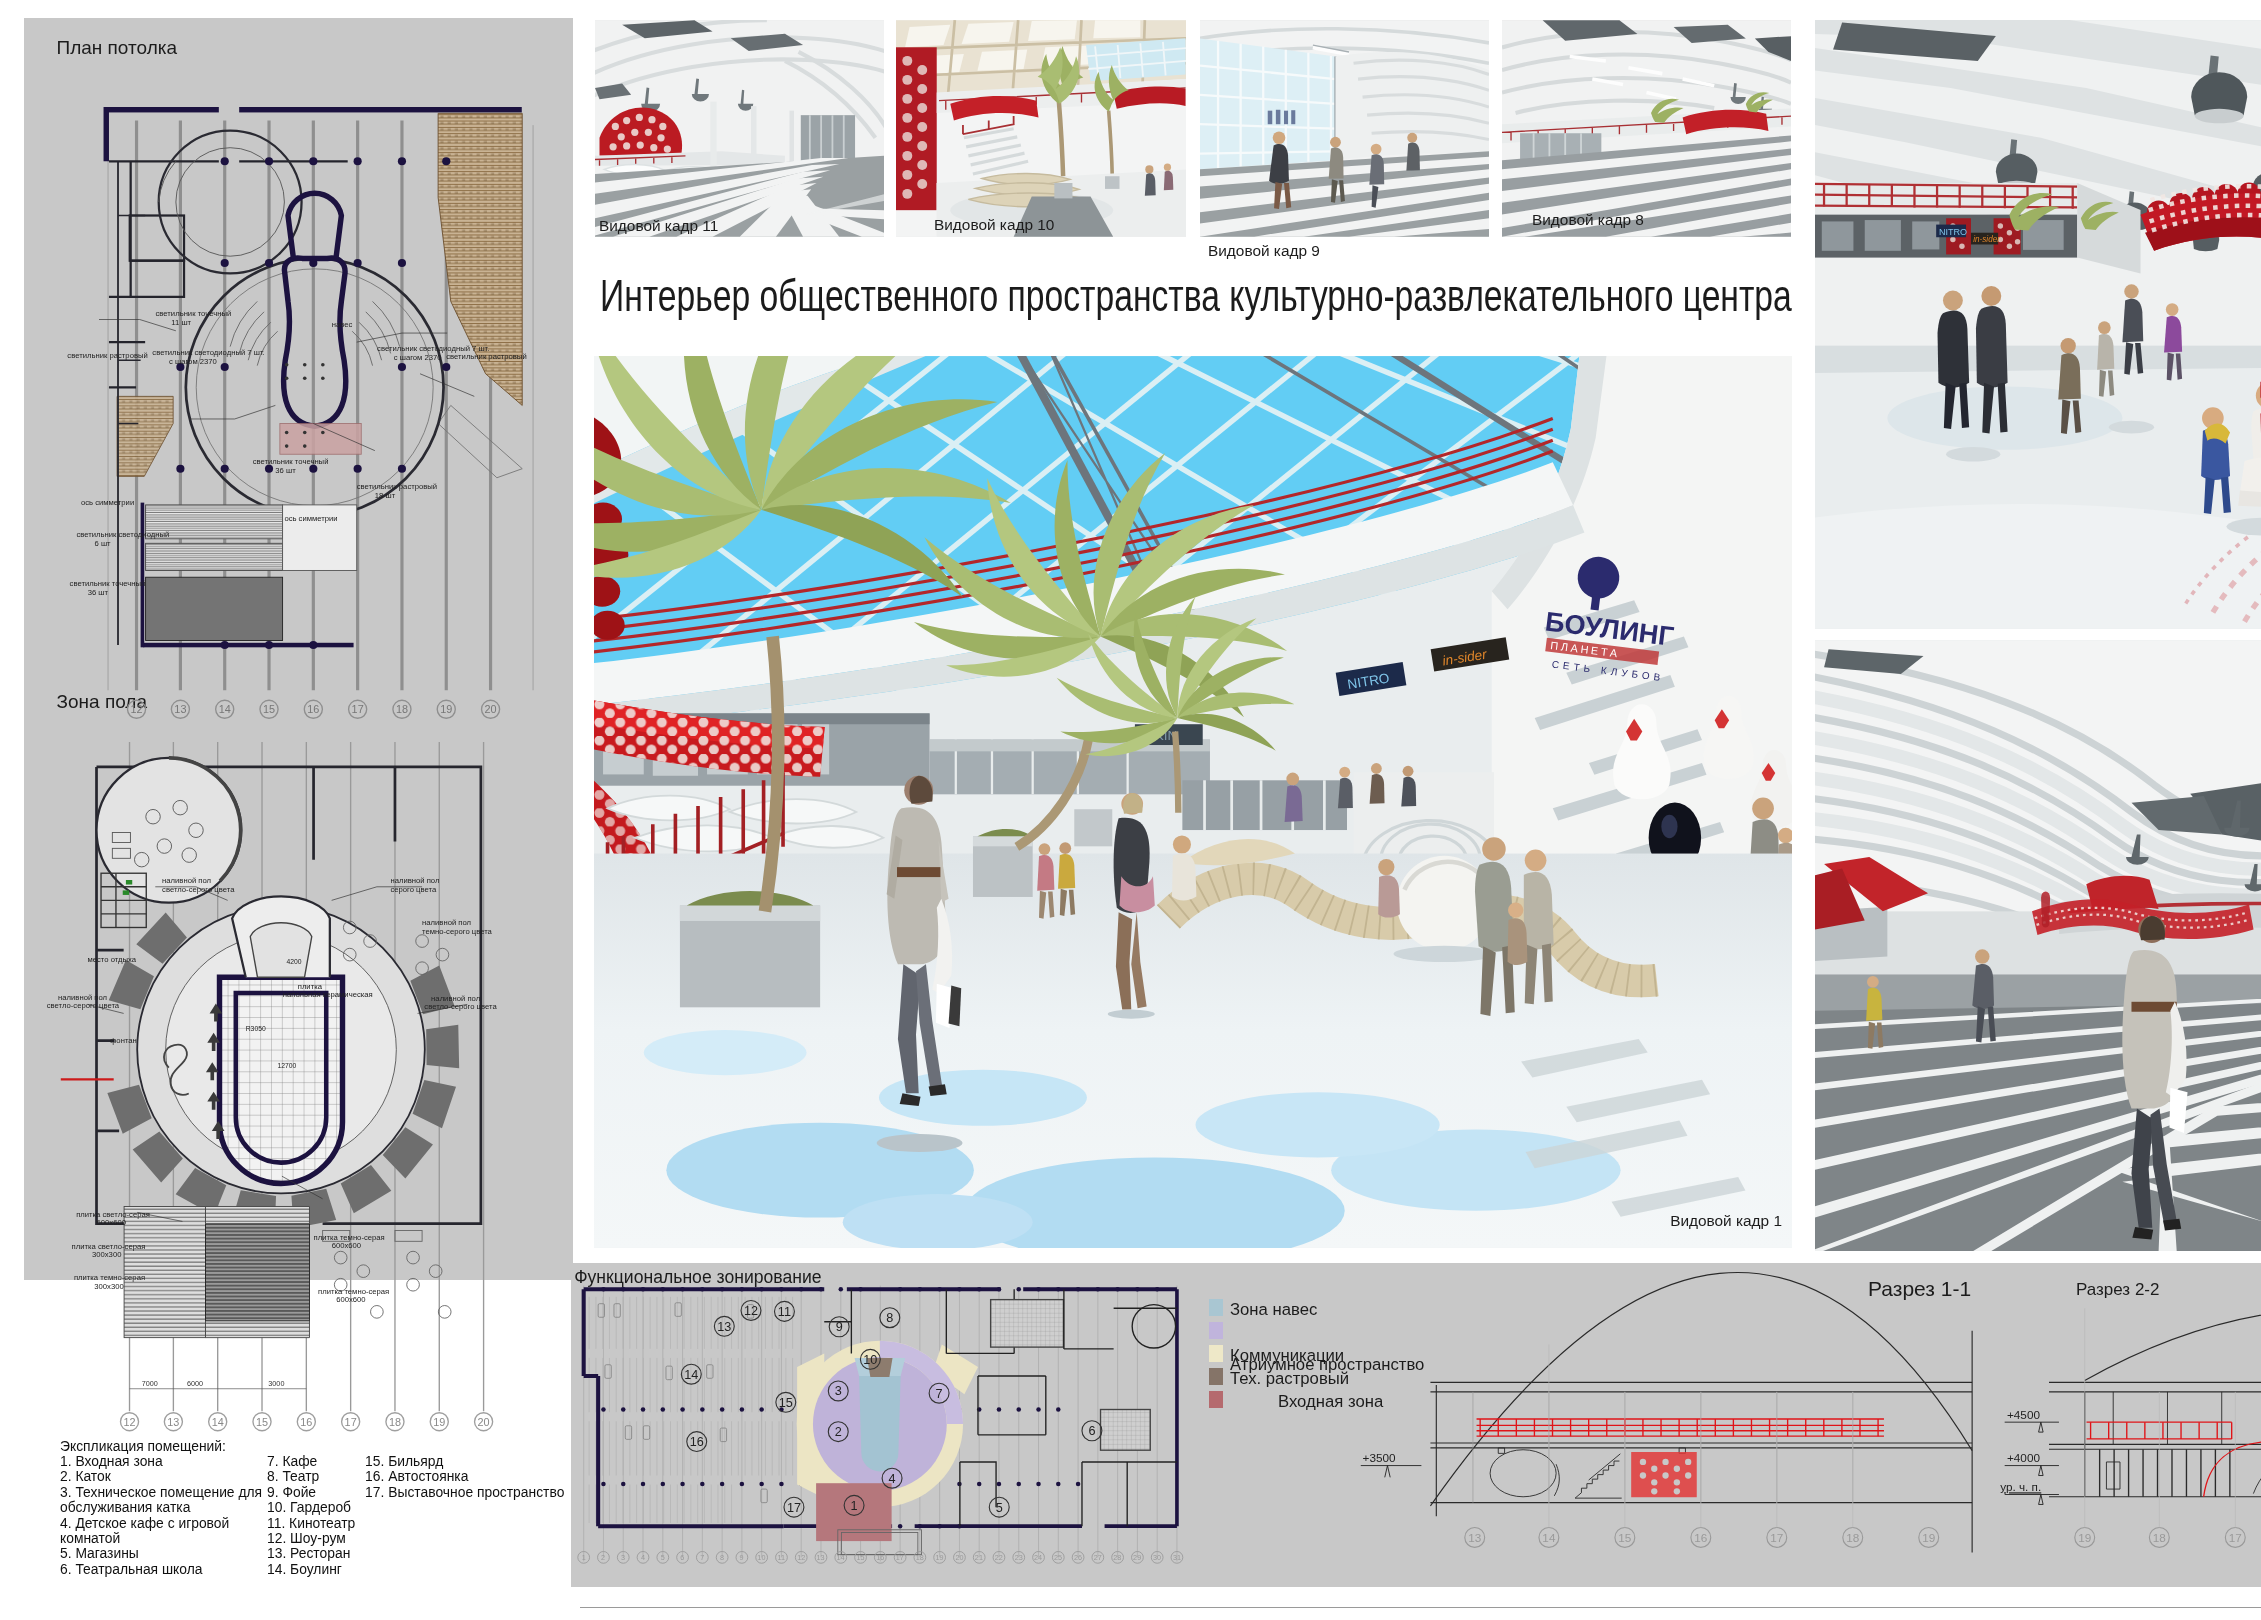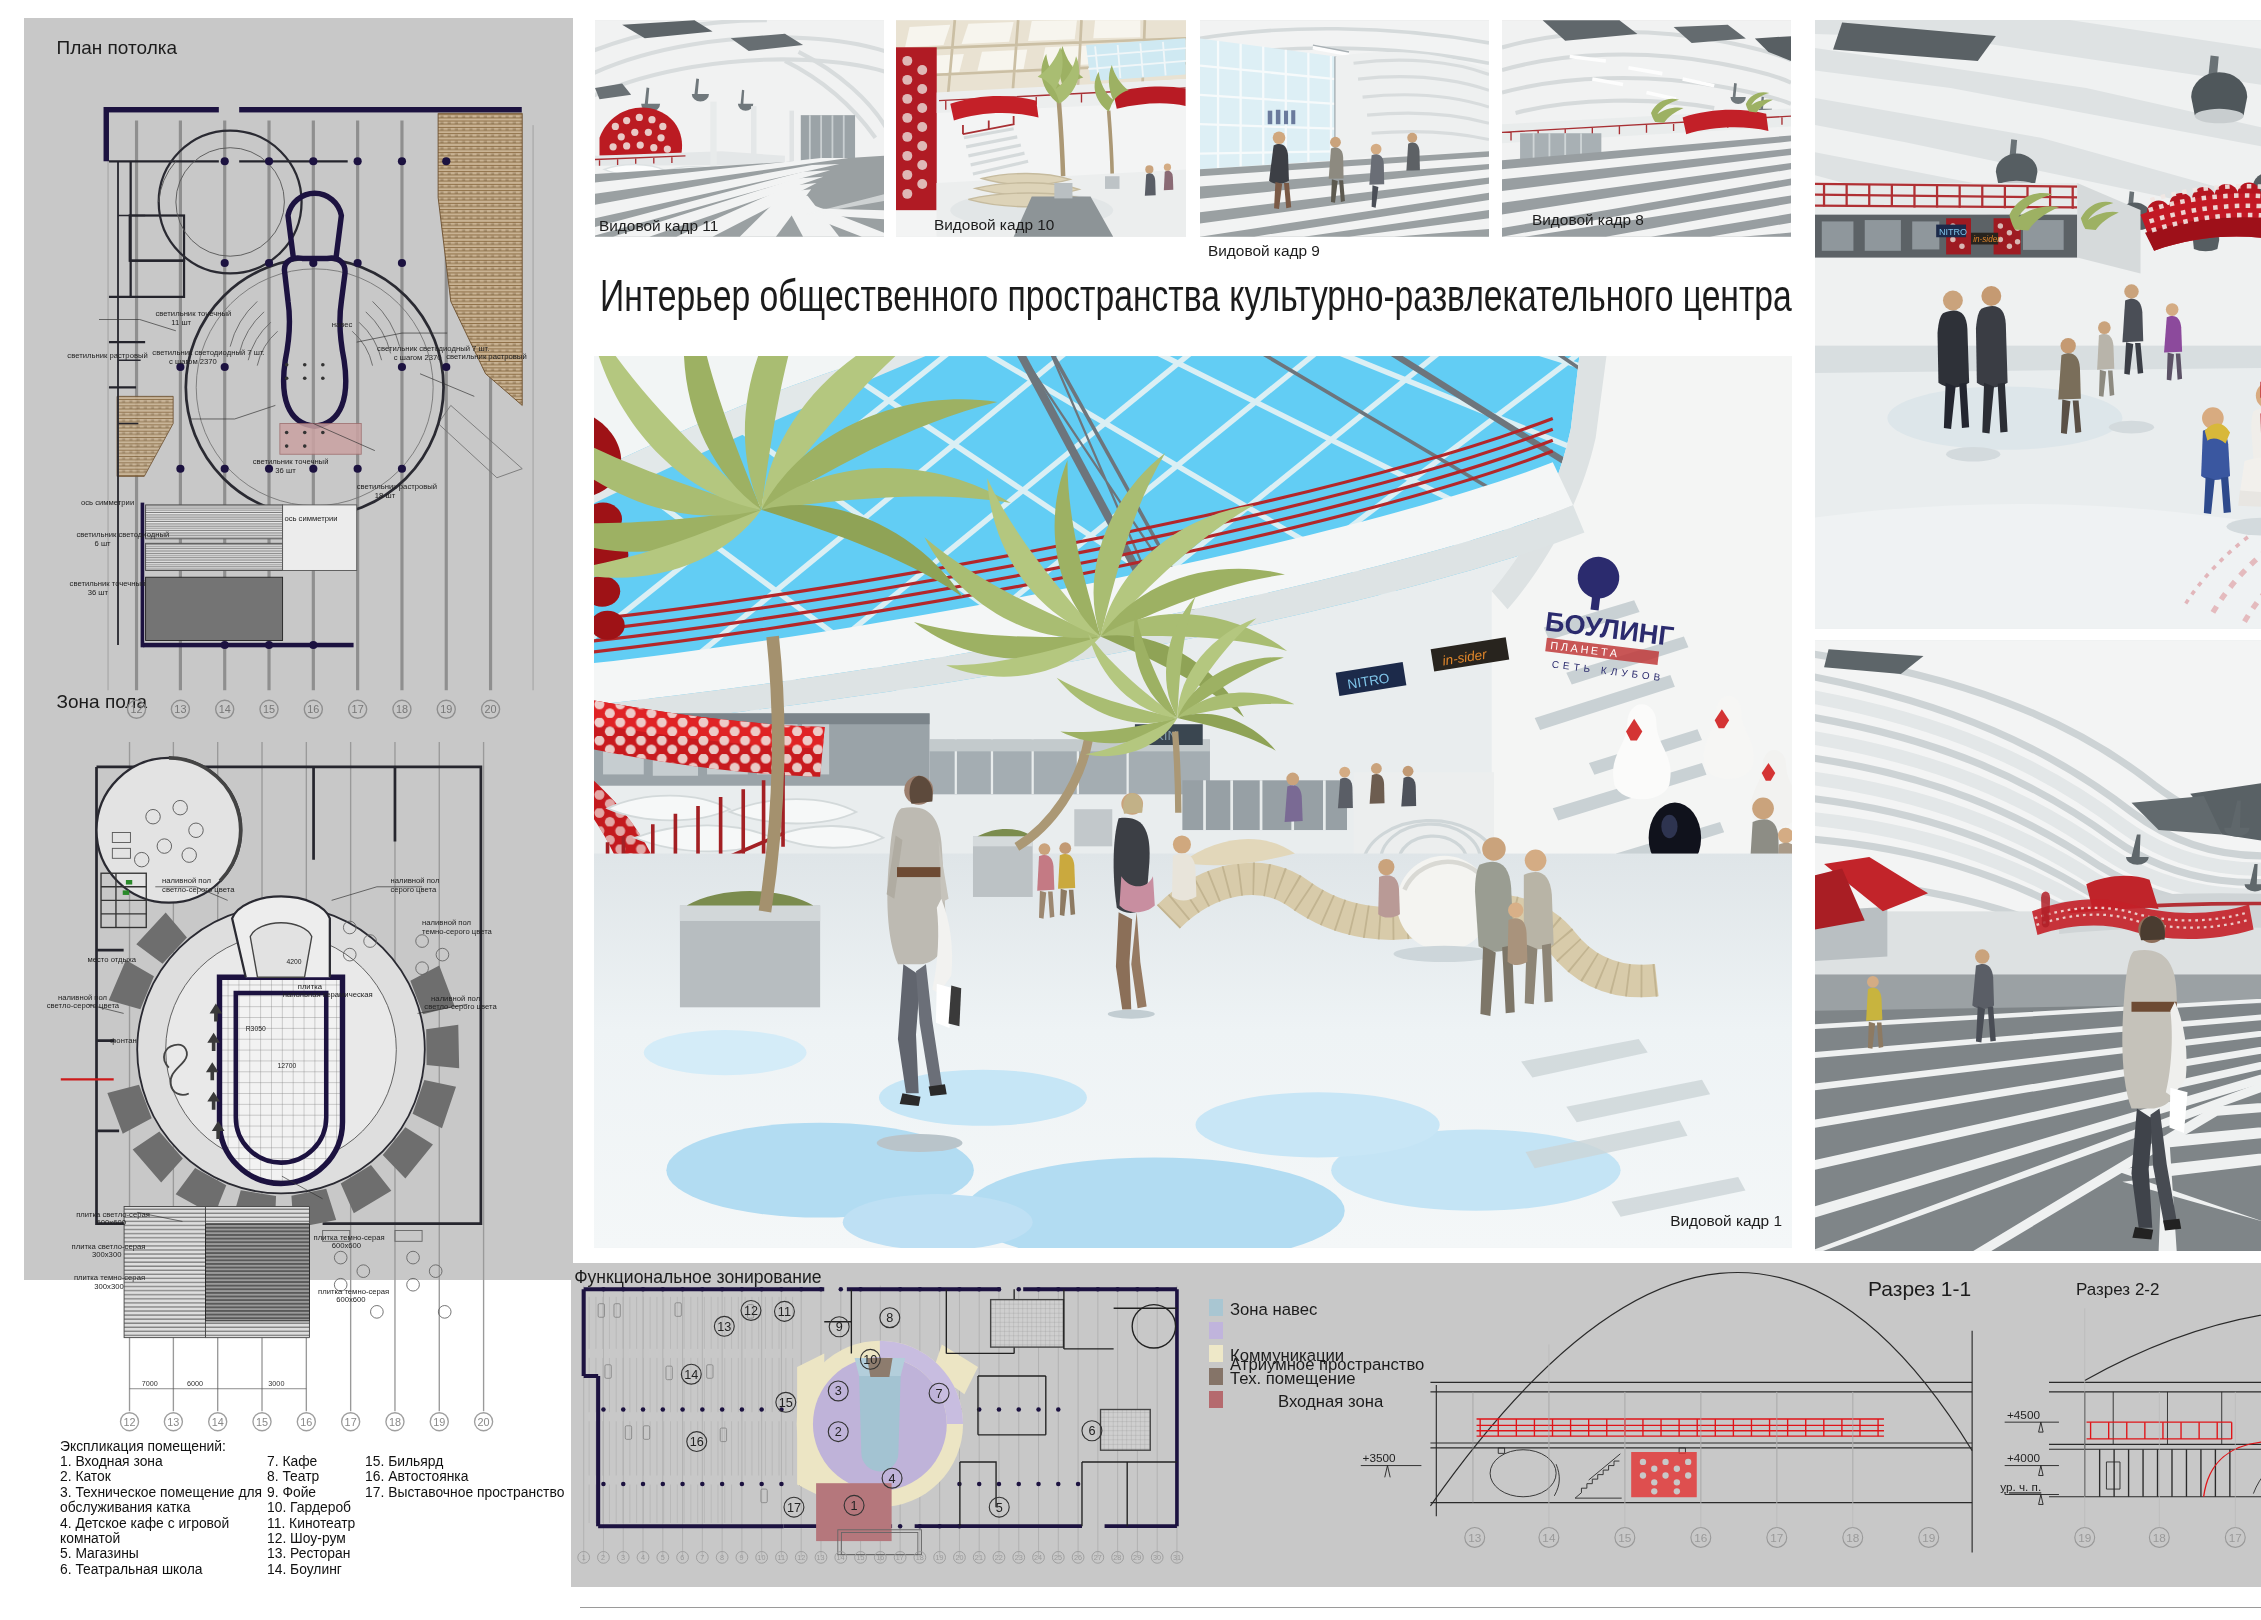--- a/index.html
+++ b/index.html
@@ -1555,21 +1555,21 @@
   </svg>
   </div>
   <div class="abs" id="legend" style="left:638px;top:36px;">
     <div class="abs" style="left:0;top:0;width:13.6px;height:17px;background:#a9c6d2;"></div>
         <div class="lab" style="left:21px;top:0.9px;font-size:16.7px;">Зона навес</div>
     <div class="abs" style="left:0;top:23px;width:13.6px;height:17px;background:#c0b4dc;"></div>
         <div class="lab" style="left:21px;top:24px;font-size:16.7px;margin-top:32px;">Атриумное пространство</div>
     <div class="abs" style="left:0;top:46px;width:13.6px;height:17px;background:#eee8c8;"></div>
         <div class="lab" style="left:21px;top:47px;font-size:16.7px;">Коммуникации</div>
     <div class="abs" style="left:0;top:69px;width:13.6px;height:17px;background:#857468;"></div>
-        <div class="lab" style="left:21px;top:70px;font-size:16.7px;">Тех. помещение</div>
+        <div class="lab" style="left:21px;top:70px;font-size:16.7px;">Тех. растровый</div>
     <div class="abs" style="left:0;top:92px;width:13.6px;height:17px;background:#b56a6e;"></div>
         <div class="lab" style="left:21px;top:93px;font-size:16.7px;margin-left:48px;">Входная зона</div>
   </div>
   <div class="lab" style="left:1297px;top:13.6px;font-size:21px;">Разрез 1-1</div>
   <div class="lab" style="left:1505px;top:17px;font-size:17px;">Разрез 2-2</div>
   <div class="abs" id="sections" style="left:701px;top:0px;">
   <svg width="1346" height="312" viewBox="0 0 2976 690">
 
   <g stroke="#2a2a2a" stroke-width="2.5" fill="none">
   <path d="M350,537 Q1030,-430 1548,415"></path>

